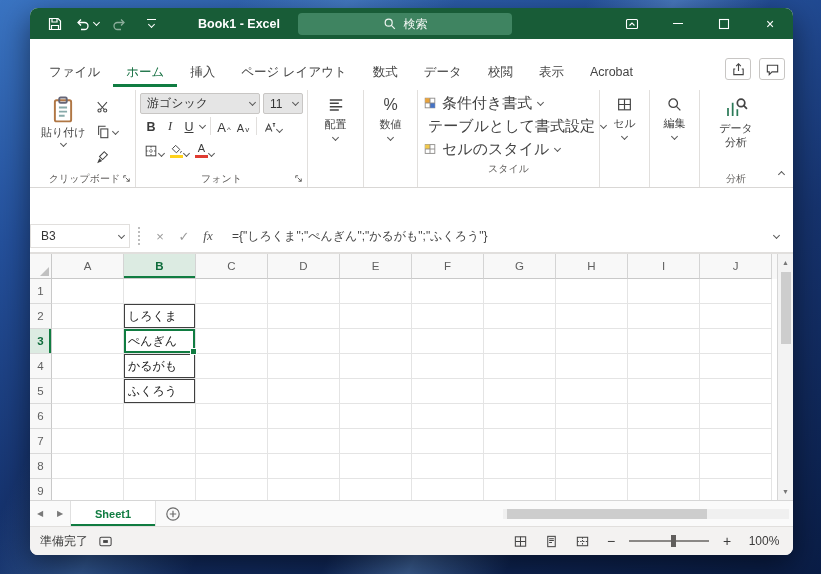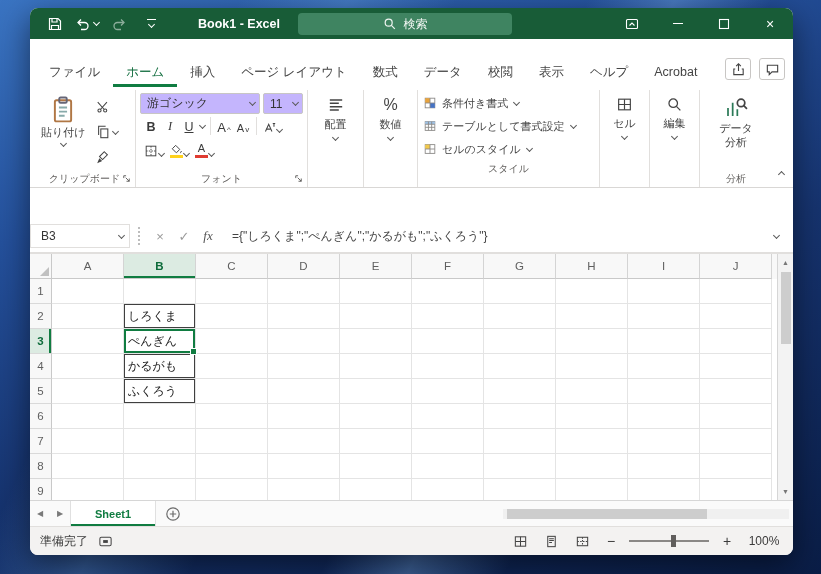--- a/index.html
+++ b/index.html
@@ -46,33 +46,33 @@
   .rgroup{ display:flex; flex-direction:column; border-right:1px solid #e1dfdd; position:relative; padding:0 1px;}
   .rg-content{ flex:1; display:flex; }
   .rg-label{ height:17px; font-size:10px; color:#605e5c; display:flex; align-items:center; justify-content:center;}
   .launcher{ position:absolute; right:3px; bottom:3px; }
   .bigbtn{ display:flex; flex-direction:column; align-items:center; padding:5px 6px 0 6px; font-size:11px; color:#444; cursor:pointer; line-height:14px;}
   .bigbtn .chv{ margin-top:2px; }
   .ministack{ display:flex; flex-direction:column; justify-content:flex-start; gap:5px; padding-top:7px;}
   .minibtn{ height:20px; display:flex; align-items:center; gap:2px; padding:0 4px; cursor:pointer;}
   .fontcol{ display:flex; flex-direction:column; padding:3px 3px 0 3px; flex:1;}
   .comborow{ display:flex; gap:3px; }
-  .combo{ border:1px solid #c8c6c4; border-radius:2px; height:21px; display:flex; align-items:center; font-size:12px; color:#333; padding:0 3px 0 6px; background:#c4b5fd; cursor:pointer;}
+  .combo{ border:1px solid #c8c6c4; border-radius:2px; height:21px; display:flex; align-items:center; font-size:12px; color:#333; padding:0 3px 0 6px; background:#e5e5e5; cursor:pointer;}
   .combo .chv{ margin-left:auto; }
   .fmtrow{ display:flex; align-items:center; gap:1px; height:24px; padding-left:2px;}
   .fmtbtn{ min-width:18px; height:20px; display:flex; align-items:flex-end; justify-content:center; padding:1px 2px 2px 2px; font-size:12.5px; color:#3b3b3b; cursor:pointer;}
   .b{ font-weight:bold; } .i{ font-style:italic; font-family:"Liberation Serif","DejaVu Serif",serif;} .u{ text-decoration:underline; }
   .letterA{ font-size:13px; color:#3b3b3b; line-height:12px;}
   .supmark{ font-size:8px; color:#3b3b3b; margin-left:1px;}
   .colstack{ display:flex; flex-direction:column; align-items:center; line-height:8px;}
   .colorbar{ width:13px; height:3px; margin-top:1px;}
   .vdiv{ width:1px; height:18px; background:#e1dfdd; margin:0 3px;}
   .collapsedbtn{ width:100%; display:flex; flex-direction:column; align-items:center; padding-top:6px; gap:3px; font-size:11px; color:#444; cursor:pointer;}
   .stylecol{ display:flex; flex-direction:column; padding:2px 4px 0 4px; gap:1px;}
-  .stylerow{ display:flex; align-items:center; gap:5px; height:22px; font-size:11px; color:#444; cursor:pointer; white-space:nowrap;}
+  .stylerow{ display:flex; align-items:center; gap:5px; height:22px; font-size:15px; color:#444; cursor:pointer; white-space:nowrap;}
   .collapse-chevron{ position:absolute; right:8px; bottom:8px; cursor:pointer;}
   
   .formulabar{ height:34px; background:#fff; border-bottom:2px solid #e1dfdd; display:flex; align-items:center; padding:4px 6px 4px 0; flex:0 0 auto;margin-top:32px;}
   .namebox{ width:100px; height:24px; border:1px solid #e1dfdd; display:flex; align-items:center; font-size:12px; color:#333; padding:0 4px 0 10px; margin-left:0;}
   .namebox .chv{ margin-left:auto; }
   .fb-dots{ height:18px; border-left:2px dotted #bdbdbd; margin:0 8px;}
   .fb-btn{ width:24px; height:24px; display:flex; align-items:center; justify-content:center; font-size:13px; color:#9a9a9a; cursor:pointer;}
   .fb-fx{ font-style:italic; font-family:"Liberation Serif","DejaVu Serif",serif; color:#555; font-size:13px;}
   .fb-formula{ flex:1; font-size:12px; color:#444; padding-left:12px; white-space:nowrap; overflow:hidden;}
   .fb-expand{ width:22px; display:flex; justify-content:center; cursor:pointer;}
@@ -183,21 +183,20 @@
   <div class="tabrow">
     <div class="tabs" id="ribbon-tabs">
         <div class="rtab">ファイル</div>
         <div class="rtab active">ホーム</div>
         <div class="rtab">挿入</div>
         <div class="rtab">ページ レイアウト</div>
         <div class="rtab">数式</div>
         <div class="rtab">データ</div>
         <div class="rtab">校閲</div>
         <div class="rtab">表示</div>
-        <div class="rtab">ヘルプ</div>
         <div class="rtab">Acrobat</div>
       </div>
     <div class="tabrow-right">
       <div class="tr-btn">
         <svg class="ic" width="15" height="15" viewBox="0 0 16 16" fill="none" stroke="#444" stroke-width="1.2">
             <path d="M8 9.5V2.5"></path>
             <path d="M5.5 4.5L8 2l2.5 2.5"></path>
             <path d="M4.5 7.5H3v6h10v-6h-1.5"></path>
           </svg>
       </div>

